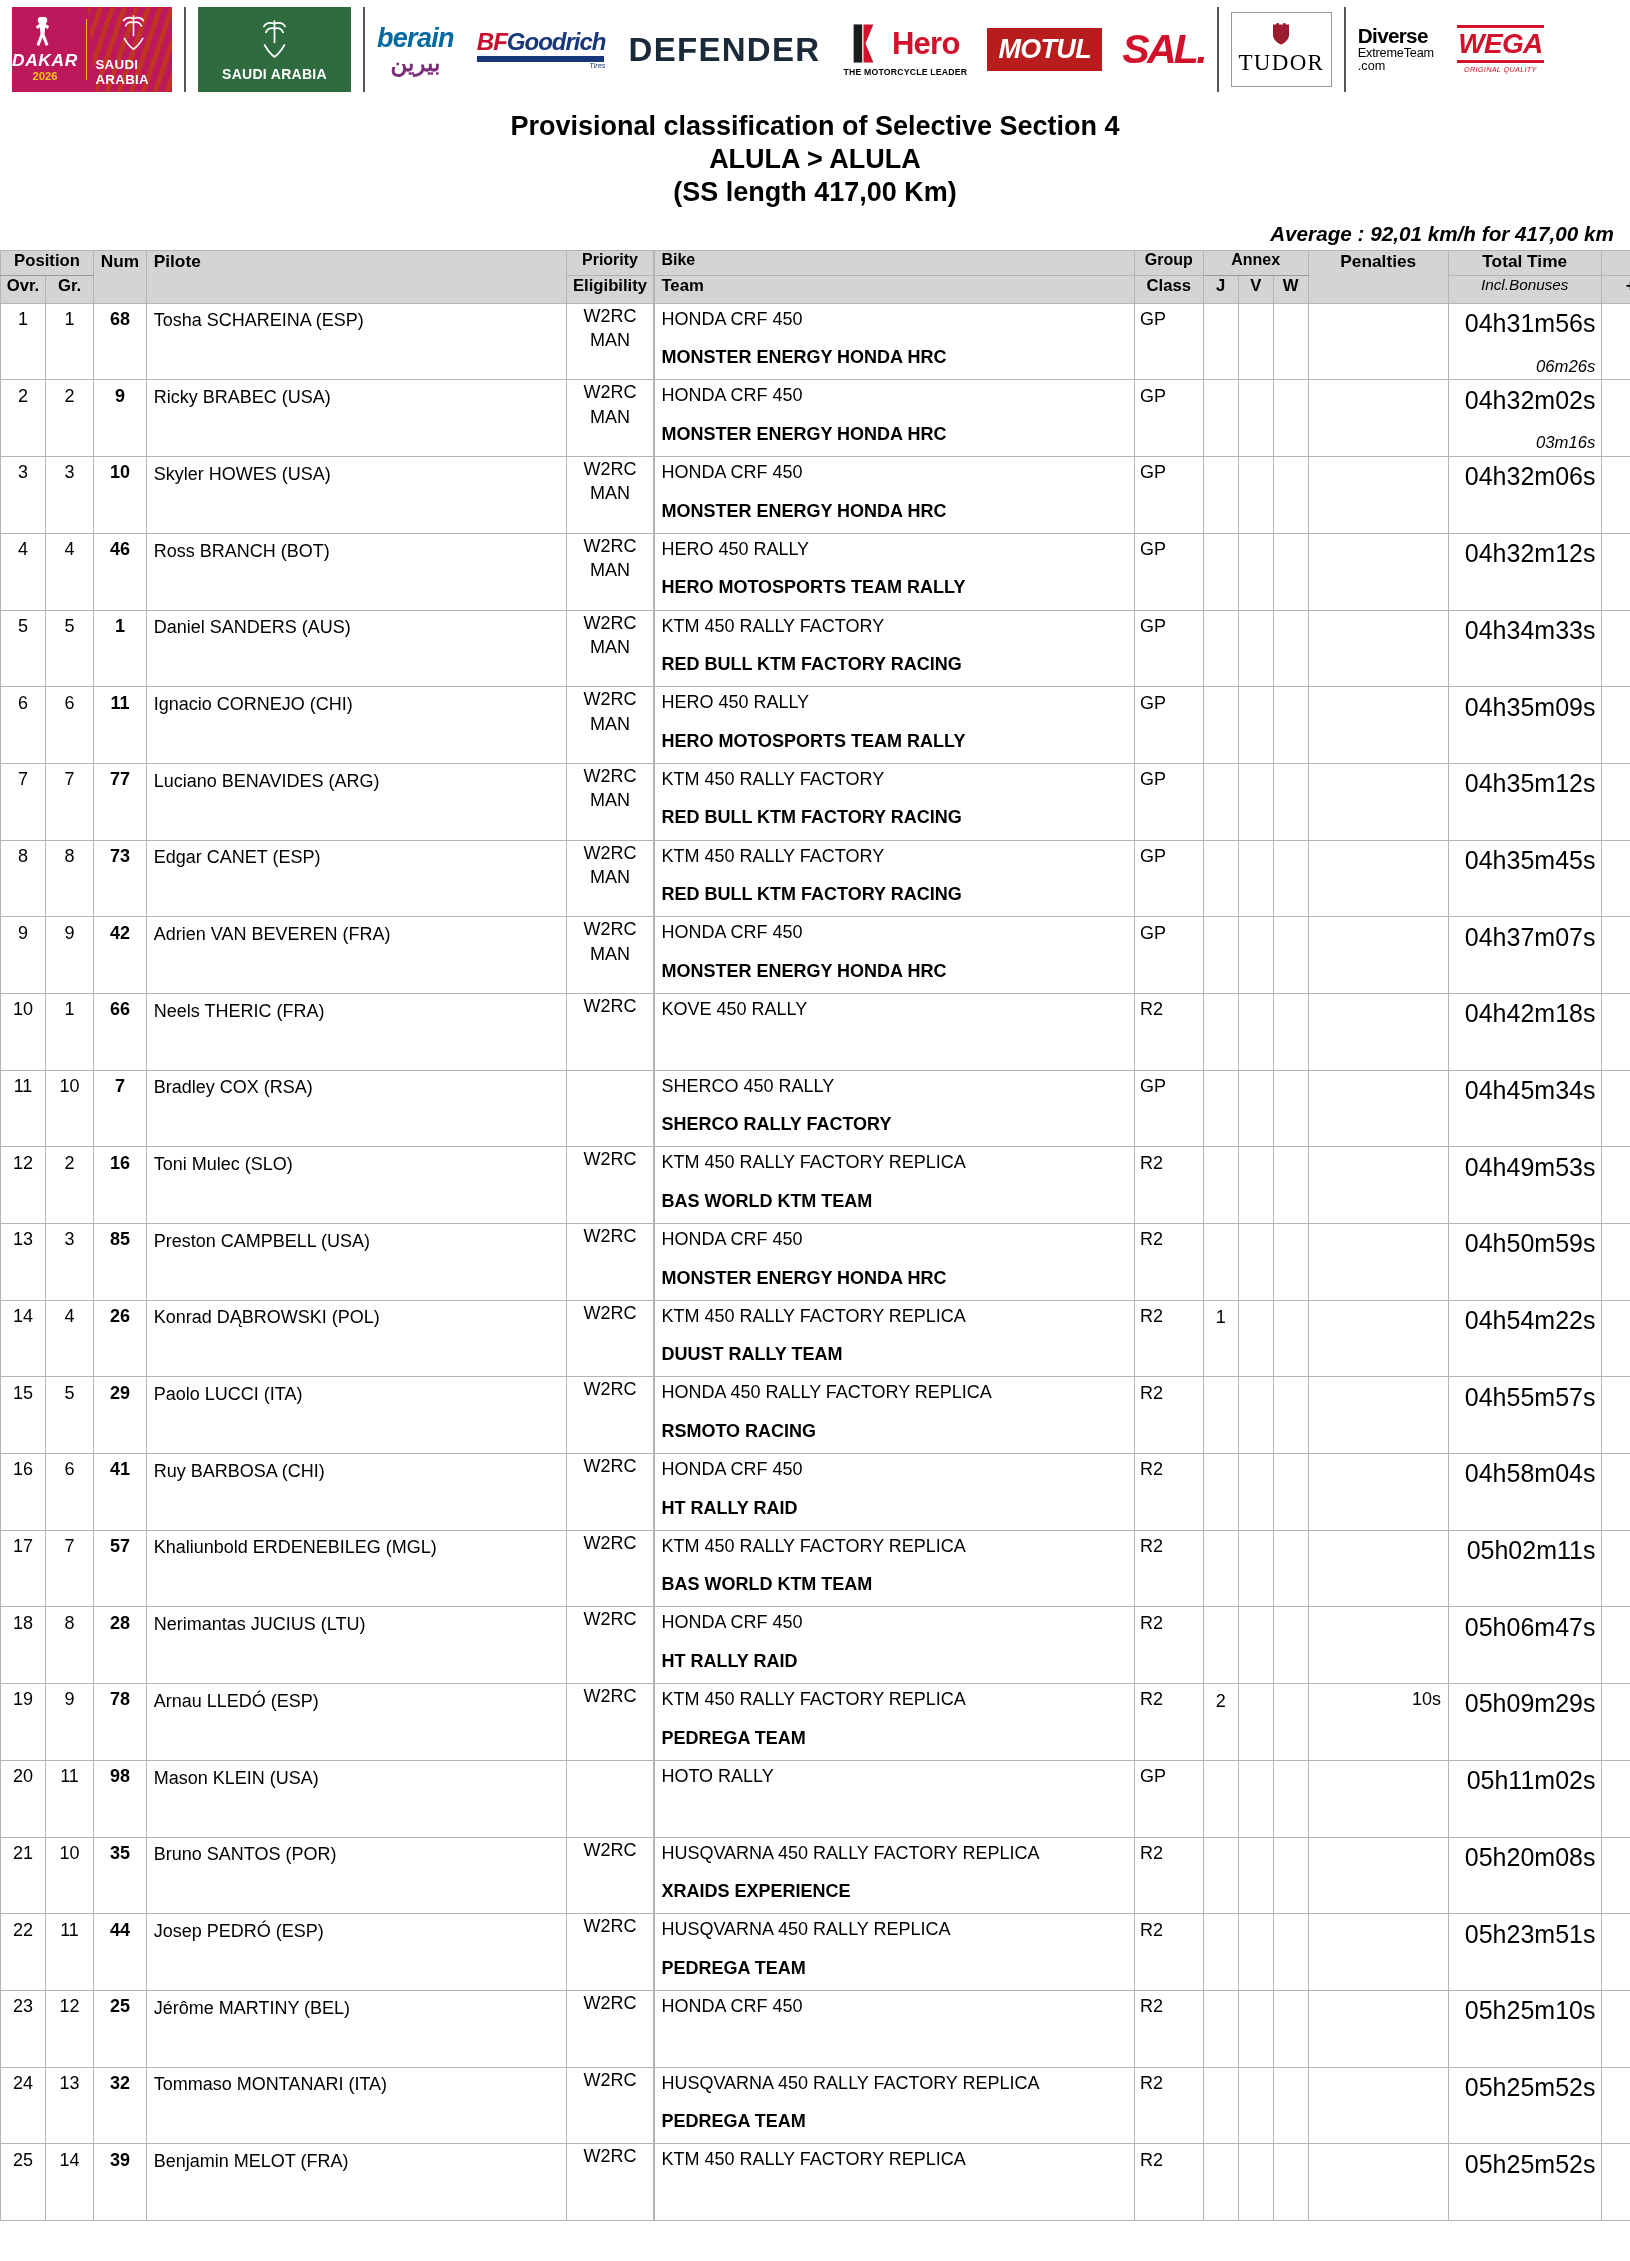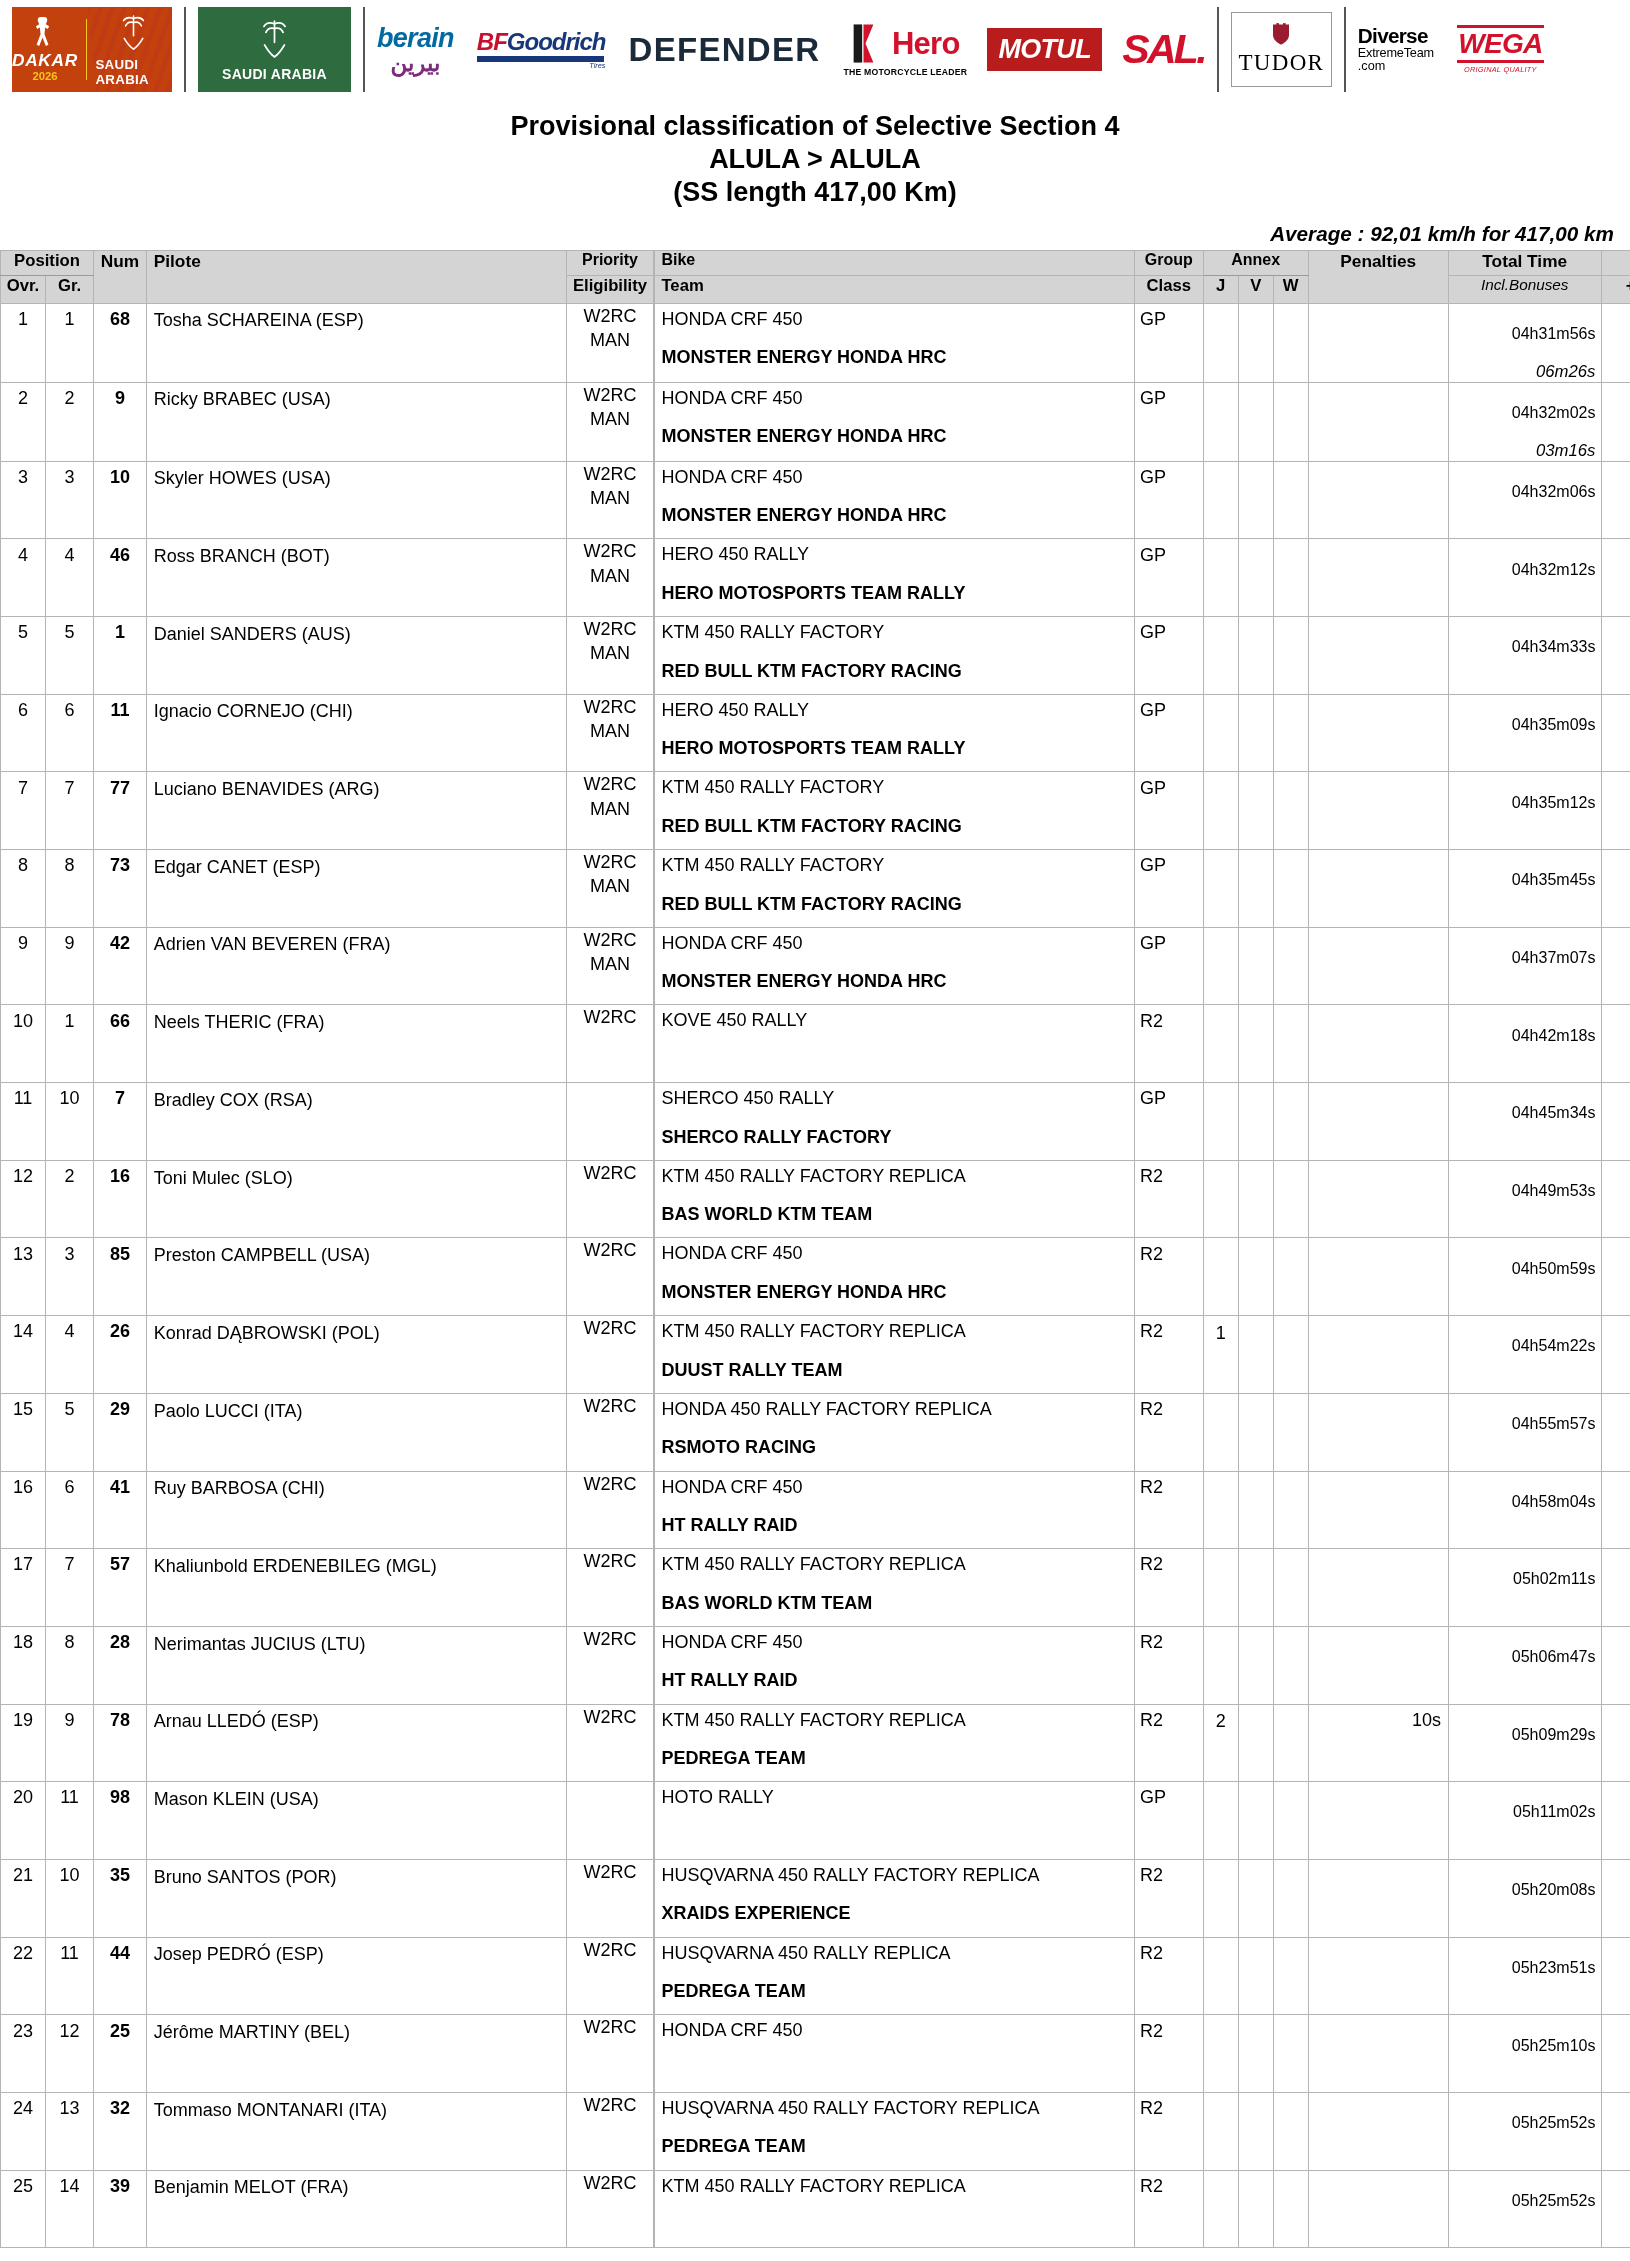--- a/index.html
+++ b/index.html
@@ -10,21 +10,21 @@
     -webkit-font-smoothing:antialiased;
   }
   .page { position:relative; width:1630px; height:2261px; }
 
   
   .logo-strip { display:flex; align-items:center; height:99px; padding:0 12px; box-sizing:border-box; }
   .logo-cell { display:flex; align-items:center; justify-content:center; height:88px; }
   .vsep { width:2px; height:85px; background:#555; margin:0 12px; flex:none; }
 
   .dakar-logo {
-    width:160px; height:85px; background:#c2410c; position:relative; overflow:hidden;
+    width:160px; height:85px; background:#be185d; position:relative; overflow:hidden;
     display:flex; align-items:center; justify-content:flex-end;
   }
   .dakar-logo::after{
     content:""; position:absolute; right:-6.7px; top:-6.7px; width:87px; height:100px;
     background:repeating-linear-gradient(115deg,#C03A16 0 4.7px, transparent 4.7px 11.3px);
     transform:rotate(-6deg); opacity:.85;
   }
   .dk-inner { display:flex; align-items:center; gap:8px; position:relative; z-index:2; }
   .dk-left { display:flex; flex-direction:column; align-items:center; }
   .dk-bike { width:31px; height:37px; }
@@ -96,21 +96,21 @@
   .num    { font-weight:bold; font-size:19.3px; padding-top:5.3px !important; }
   .pilote { font-size:18.7px; padding-top:6.7px !important; }
   .prio   { font-size:14px; text-align:center; vertical-align:middle; line-height:1.35; }
   .biketeam { padding-left:6.7px !important; padding-top:4px !important; }
   .bike   { font-size:18px; line-height:1.25; }
   .team   { font-size:18px; font-weight:bold; line-height:1.25; margin-top:16px; min-height:20px; }
   .grp    { font-size:16.7px; padding-top:5.3px !important; padding-left:5.3px !important; }
   .annex  { font-size:16.7px; text-align:center; padding-top:6.7px !important; }
   .pen    { font-size:18px; text-align:right; padding-right:6.7px !important; padding-top:5.3px !important; }
   .ttime  { text-align:right; padding-right:5.3px !important; padding-top:5.3px !important; }
-  .tt-main{ font-size:16px;margin-top:16px; }
+  .tt-main{ font-size:25px; }
   .tt-bonus{ font-size:16.7px; font-style:italic; margin-top:18.7px; min-height:18.7px; }
   .gaps   { text-align:right; padding-right:6.7px !important; padding-top:5.3px !important; }
   .gap-l  { font-size:19.3px; }
   .gap-p  { font-size:19.3px; margin-top:18.7px; min-height:20px; }
 </style>
 </head>
 <body>
 
 <div class="page">
 

